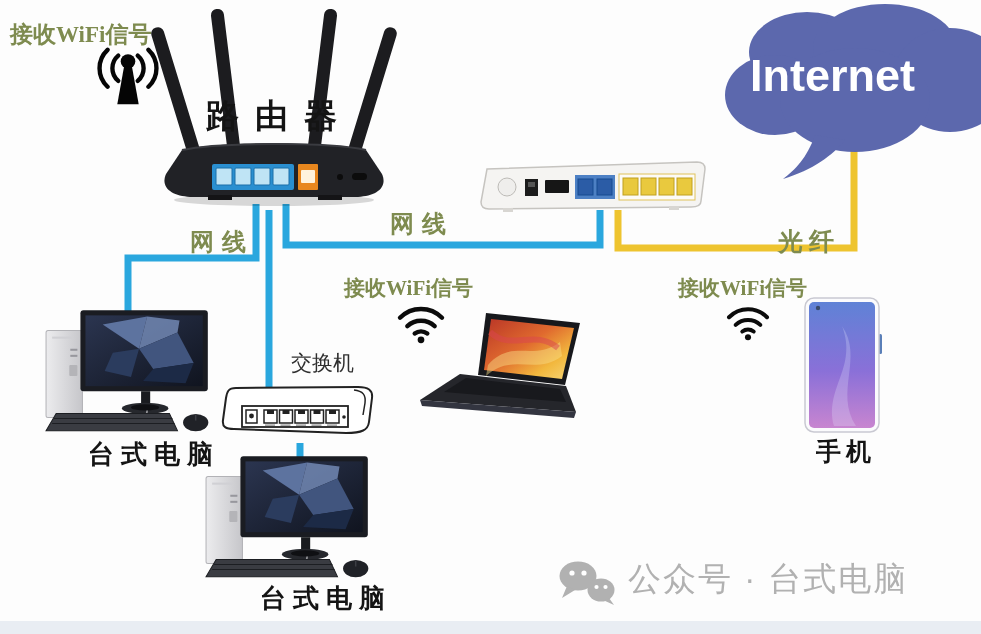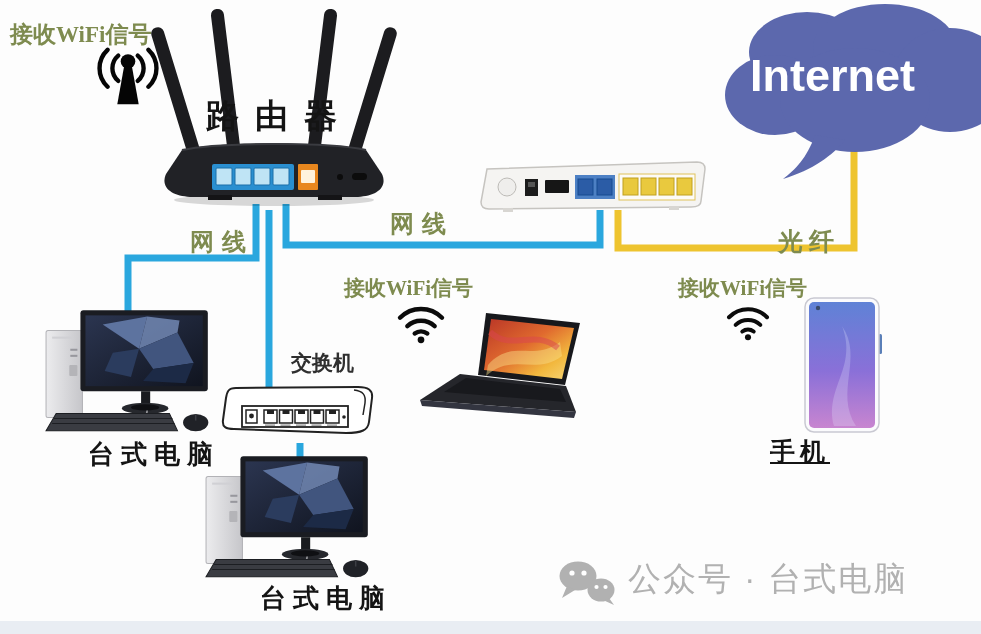--- a/index.html
+++ b/index.html
@@ -197,21 +197,21 @@
     </g>
     <circle cx="124" cy="35" r="1.8" fill="#222"></circle>
     <g fill="#888">
       <rect x="45" y="42.5" width="10" height="1.2"></rect>
         <rect x="60.5" y="42.5" width="10" height="1.2"></rect>
       <rect x="76" y="42.5" width="10" height="1.2"></rect>
         <rect x="91.5" y="42.5" width="10" height="1.2"></rect>
       <rect x="107" y="42.5" width="10" height="1.2"></rect>
     </g>
   </svg>
-  <div class="label sans" style="left:291px;top:351px;font-size:21px;font-weight:700;color:#2f2f2f;">交换机</div>
+  <div class="label sans" style="left:291px;top:351px;font-size:21px;font-weight:400;color:#2f2f2f;">交换机</div>
 
   <svg class="abs" style="left:202px;top:452px" width="182" height="130" viewBox="0 0 180 128">
     <use href="#desktop-art"></use>
   </svg>
   <div class="label" style="left:260px;top:584px;font-size:26px;letter-spacing:7px;">台式电脑</div>
 
   <svg class="abs" style="left:393px;top:302px" width="56" height="42" viewBox="0 0 48 40">
     <g stroke="#0b0b0b" stroke-width="4.2" fill="none" stroke-linecap="round">
       <path d="M4,15 A28,28 0 0 1 44,15"></path>
       <path d="M11,23 A19,19 0 0 1 37,23"></path>
@@ -241,21 +241,21 @@
   </svg>
   <div class="label olive" style="left:678px;top:276px;font-size:21px;">接收WiFi信号</div>
 
   <svg class="abs" style="left:802px;top:296px" width="82" height="140" viewBox="0 0 82 140">
     <rect x="76.5" y="38" width="3.5" height="20" rx="1.5" fill="#5a7fb8"></rect>
     <rect x="3" y="2" width="74" height="134" rx="9" fill="#fbfbfd" stroke="#c9c9d2" stroke-width="1.5"></rect>
     <rect x="7" y="6" width="66" height="126" rx="5" fill="url(#phoneGrad)"></rect>
     <path d="M32,130 C22,92 56,72 40,30 C62,62 32,96 54,130 Z" fill="#e8ecff" opacity="0.25"></path>
     <circle cx="16" cy="12" r="2.2" fill="#3a4a6a"></circle>
   </svg>
-  <div class="label" style="left:770px;top:438px;font-size:25px;letter-spacing:5px;text-decoration:underline;">手机</div>
+  <div class="label" style="left:816px;top:438px;font-size:25px;letter-spacing:5px;">手机</div>
 
   <svg class="abs" style="left:558px;top:560px" width="62" height="46" viewBox="0 0 62 46">
     <g class="wm">
       <ellipse cx="20" cy="16" rx="18.5" ry="14.5"></ellipse>
       <path d="M9,26 L4,38 L17,30 Z"></path>
       <ellipse cx="43" cy="30" rx="13.5" ry="11.5"></ellipse>
       <path d="M51,38 L56,45 L45,40 Z"></path>
     </g>
     <circle cx="14" cy="13" r="2.6" fill="#fff"></circle>
     <circle cx="26" cy="13" r="2.6" fill="#fff"></circle>

